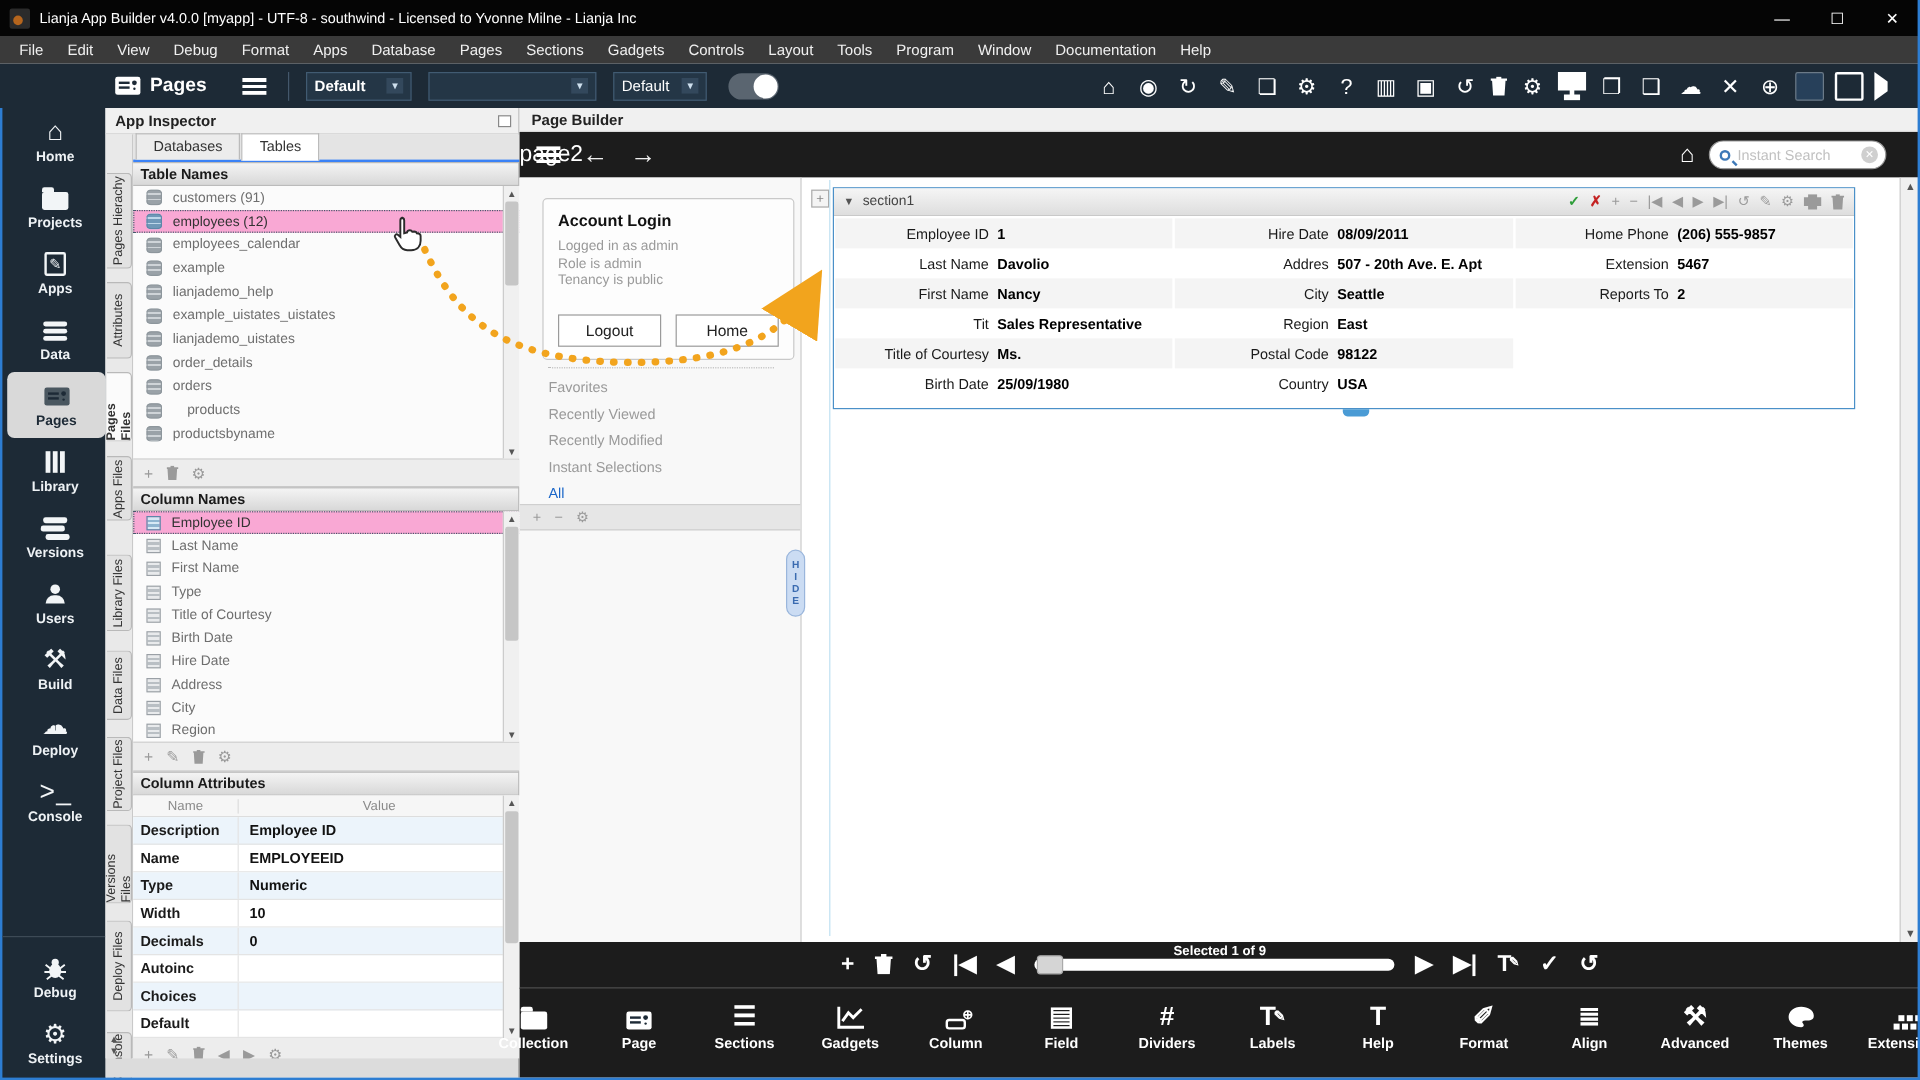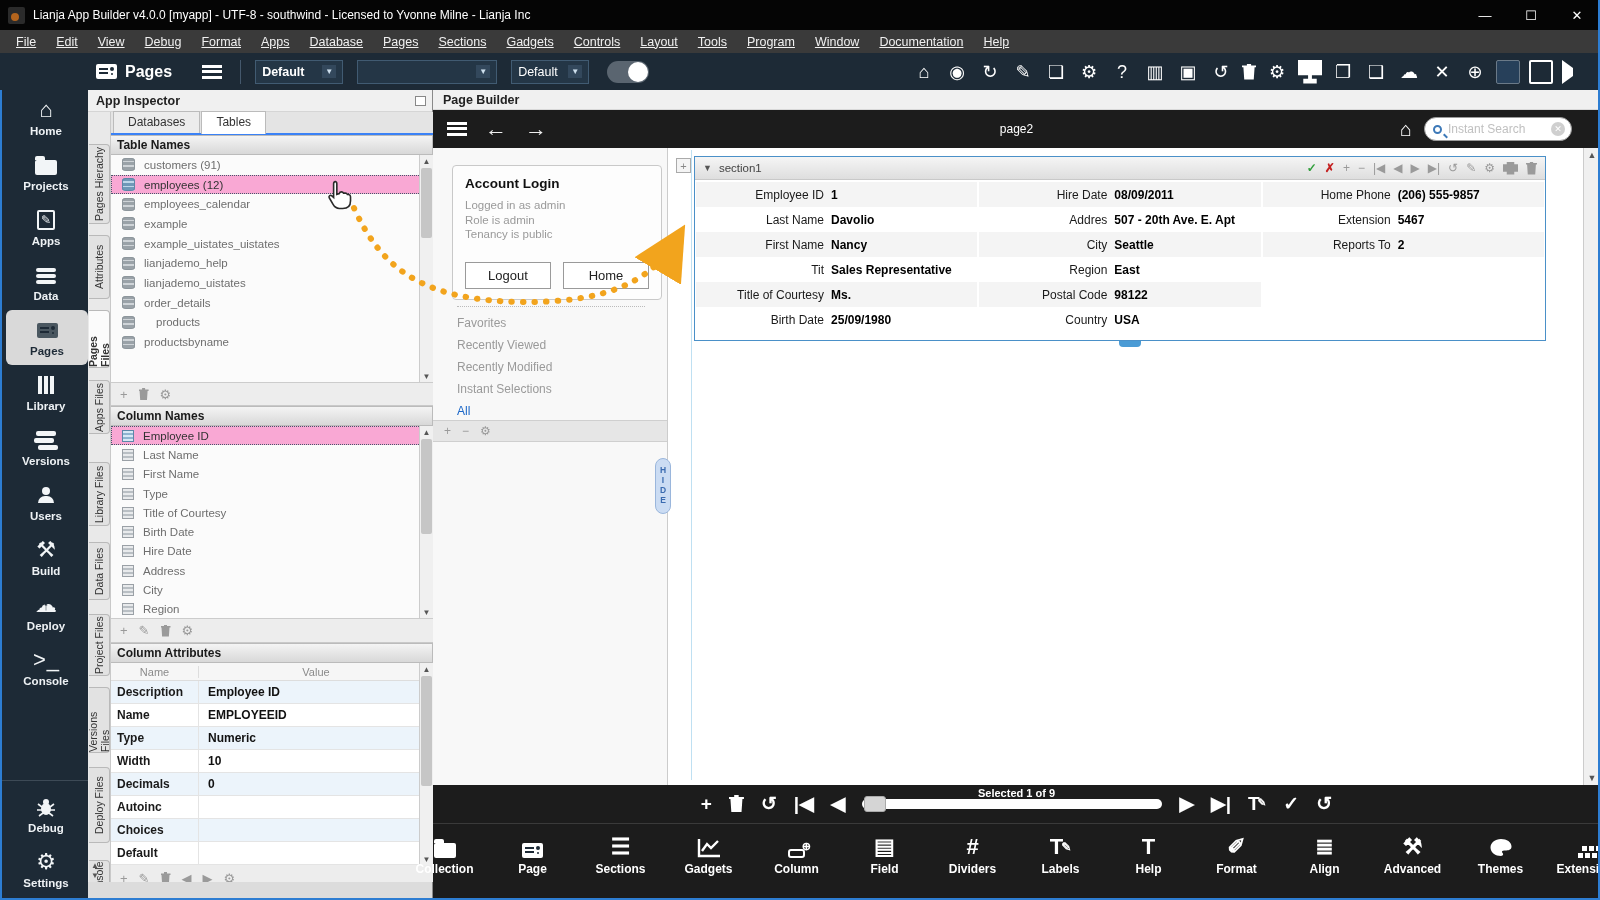--- a/index.html
+++ b/index.html
@@ -12,21 +12,21 @@
   i.usc { font-style:normal; margin-left:1px; }
 
   
   #titlebar { left:0; top:0; width:1600px; height:30px; background:#050505; color:#fff; display:flex; align-items:center; padding-left:8px; gap:8px; }
   #titlebar .applogo { width:17px; height:17px; background:#2b2b2b; border-radius:2px; position:relative; }
   #titlebar .applogo:after { content:""; position:absolute; left:3px; bottom:3px; width:8px; height:8px; border-radius:50%; background:#b5651d; }
   #titlebar .t { font-size:12px; }
   #wincontrols { position:absolute; right:0; top:0; height:30px; display:flex; }
   #wincontrols span { width:46px; height:30px; display:flex; align-items:center; justify-content:center; color:#fff; font-size:13px; }
   #menubar { left:0; top:30px; width:1600px; height:23px; background:#3a3a3a; display:flex; align-items:center; padding-left:6px; }
-  #menubar span { color:#f0f0f0; font-size:12.5px; padding:3px 10px;text-decoration:underline; }
+  #menubar span { color:#f0f0f0; font-size:12.5px; padding:3px 10px; }
 
   
   #ribbon { left:0; top:53px; width:1600px; height:37px; background:#1d2a36; display:flex; align-items:center; color:#fff; }
   #ribbon .pageslab { display:flex; align-items:center; gap:8px; margin-left:96px; font-size:16px; font-weight:bold; }
   .sh-card { width:21px; height:15px; background:currentColor; border-radius:2px; position:relative; }
   .sh-card:before { content:""; position:absolute; left:3px; top:4px; width:9px; height:2px; background:#1d2a36; box-shadow:0 4px 0 #1d2a36; }
   .sh-card:after { content:""; position:absolute; right:3px; top:3px; width:4px; height:4px; border-radius:50%; background:#1d2a36; box-shadow:0 5px 0 -1px #1d2a36; }
   .sh-burger { width:20px; height:14px; background:repeating-linear-gradient(180deg,currentColor 0 3px,transparent 3px 5.5px); }
   #ribbon .burgerbox { margin-left:30px; }
   #ribbon .vsep { width:1px; height:24px; background:#44586c; margin:0 14px 0 18px; }
@@ -103,21 +103,21 @@
   .attr-r .n { width:88px; padding-left:6px; color:#1a1a1a; font-weight:600; border-right:1px solid #e4e4e4; height:100%; display:flex; align-items:center; }
   .attr-r .v { flex:1; padding-left:9px; font-weight:bold; color:#111; }
   #insp-strip { left:88px; top:882px; width:345px; height:16px; background:#dcdcdc; border-right:1px solid #8a8a8a; }
 
   
   #builder { left:433px; top:90px; width:1167px; height:808px; background:#fff; }
   #pb-title { height:20px; background:#f0f0f0; border-bottom:1px solid #d8d8d8; display:flex; align-items:center; padding-left:10px; font-weight:bold; font-size:12.5px; color:#222; }
   #pb-nav { height:38px; background:#1c1c1c; position:relative; display:flex; align-items:center; color:#fff; }
   #pb-nav .burger { margin-left:14px; }
   #pb-nav .navar { font-size:22px; margin-left:18px; color:#eee; }
-  #pb-pagename { position:absolute; left:0; right:0; text-align:center; font-size:12px; color:#fff; }
+  #pb-pagename { position:absolute; left:0; right:0; text-align:left; font-size:19px; color:#fff; }
   #pb-home { position:absolute; right:188px; font-size:20px; color:#fff; }
   #pb-search { position:absolute; right:28px; width:148px; height:24px; background:#fff; border-radius:13px; border:1px solid #999; display:flex; align-items:center; padding:0 6px 0 8px; gap:6px; }
   #pb-search .ph { color:#c0c0c0; font-size:12px; flex:1; }
   #pb-search .clr { width:14px; height:14px; border-radius:50%; background:#cfcfcf; color:#fff; font-size:9px; display:flex; align-items:center; justify-content:center; }
   #pb-body { position:relative; height:637px; background:#fff; overflow:hidden; }
   #left-panel { position:absolute; left:0; top:0; width:235px; height:100%; background:#f8f8f8; border-right:1px solid #ccc; }
   #login-card { position:absolute; left:19px; top:17px; width:210px; height:135px; background:#fdfdfd; border:1px solid #c9c9c9; border-radius:4px; padding:10px 12px; }
   #login-card .lt { font-weight:bold; font-size:13.5px; color:#111; margin-bottom:7px; }
   #login-card .ll { color:#9a9a9a; font-size:11.5px; line-height:1.28; }
   #login-card .btns { position:absolute; left:12px; right:12px; bottom:10px; display:flex; gap:12px; }
@@ -378,33 +378,37 @@
         <div class="lrow" style="height: 19.7px;">
           <span class="ico sh-db"></span>
           <span>employees_calendar</span>
         </div>
         <div class="lrow" style="height: 19.7px;">
           <span class="ico sh-db"></span>
           <span>example</span>
         </div>
         <div class="lrow" style="height: 19.7px;">
           <span class="ico sh-db"></span>
+          <span>lianjademo_help</span>
+        </div>
+        <div class="lrow" style="height: 19.7px;">
+          <span class="ico sh-db"></span>
           <span>example_uistates_uistates</span>
         </div>
+        <div class="lrow" style="height: 19.7px; text-align: right;">
+          <span class="ico sh-db"></span>
+          <span>lianjademo_uistates</span>
+        </div>
         <div class="lrow" style="height: 19.7px;">
           <span class="ico sh-db"></span>
-          <span>lianjademo_help</span>
-        </div>
-        <div class="lrow" style="height: 19.7px; text-align: right;">
-          <span class="ico sh-db"></span>
-          <span>lianjademo_uistates</span>
+          <span>order_details</span>
         </div>
         <div class="lrow" style="height: 19.7px;">
           <span class="ico sh-db"></span>
-          <span>order_details</span>
+          <span>orders</span>
         </div>
         <div class="lrow" style="height: 19.7px; gap: 21px;">
           <span class="ico sh-db"></span>
           <span>products</span>
         </div>
         <div class="lrow" style="height: 19.7px;">
           <span class="ico sh-db"></span>
           <span>productsbyname</span>
         </div>
         <div class="vscroll">

